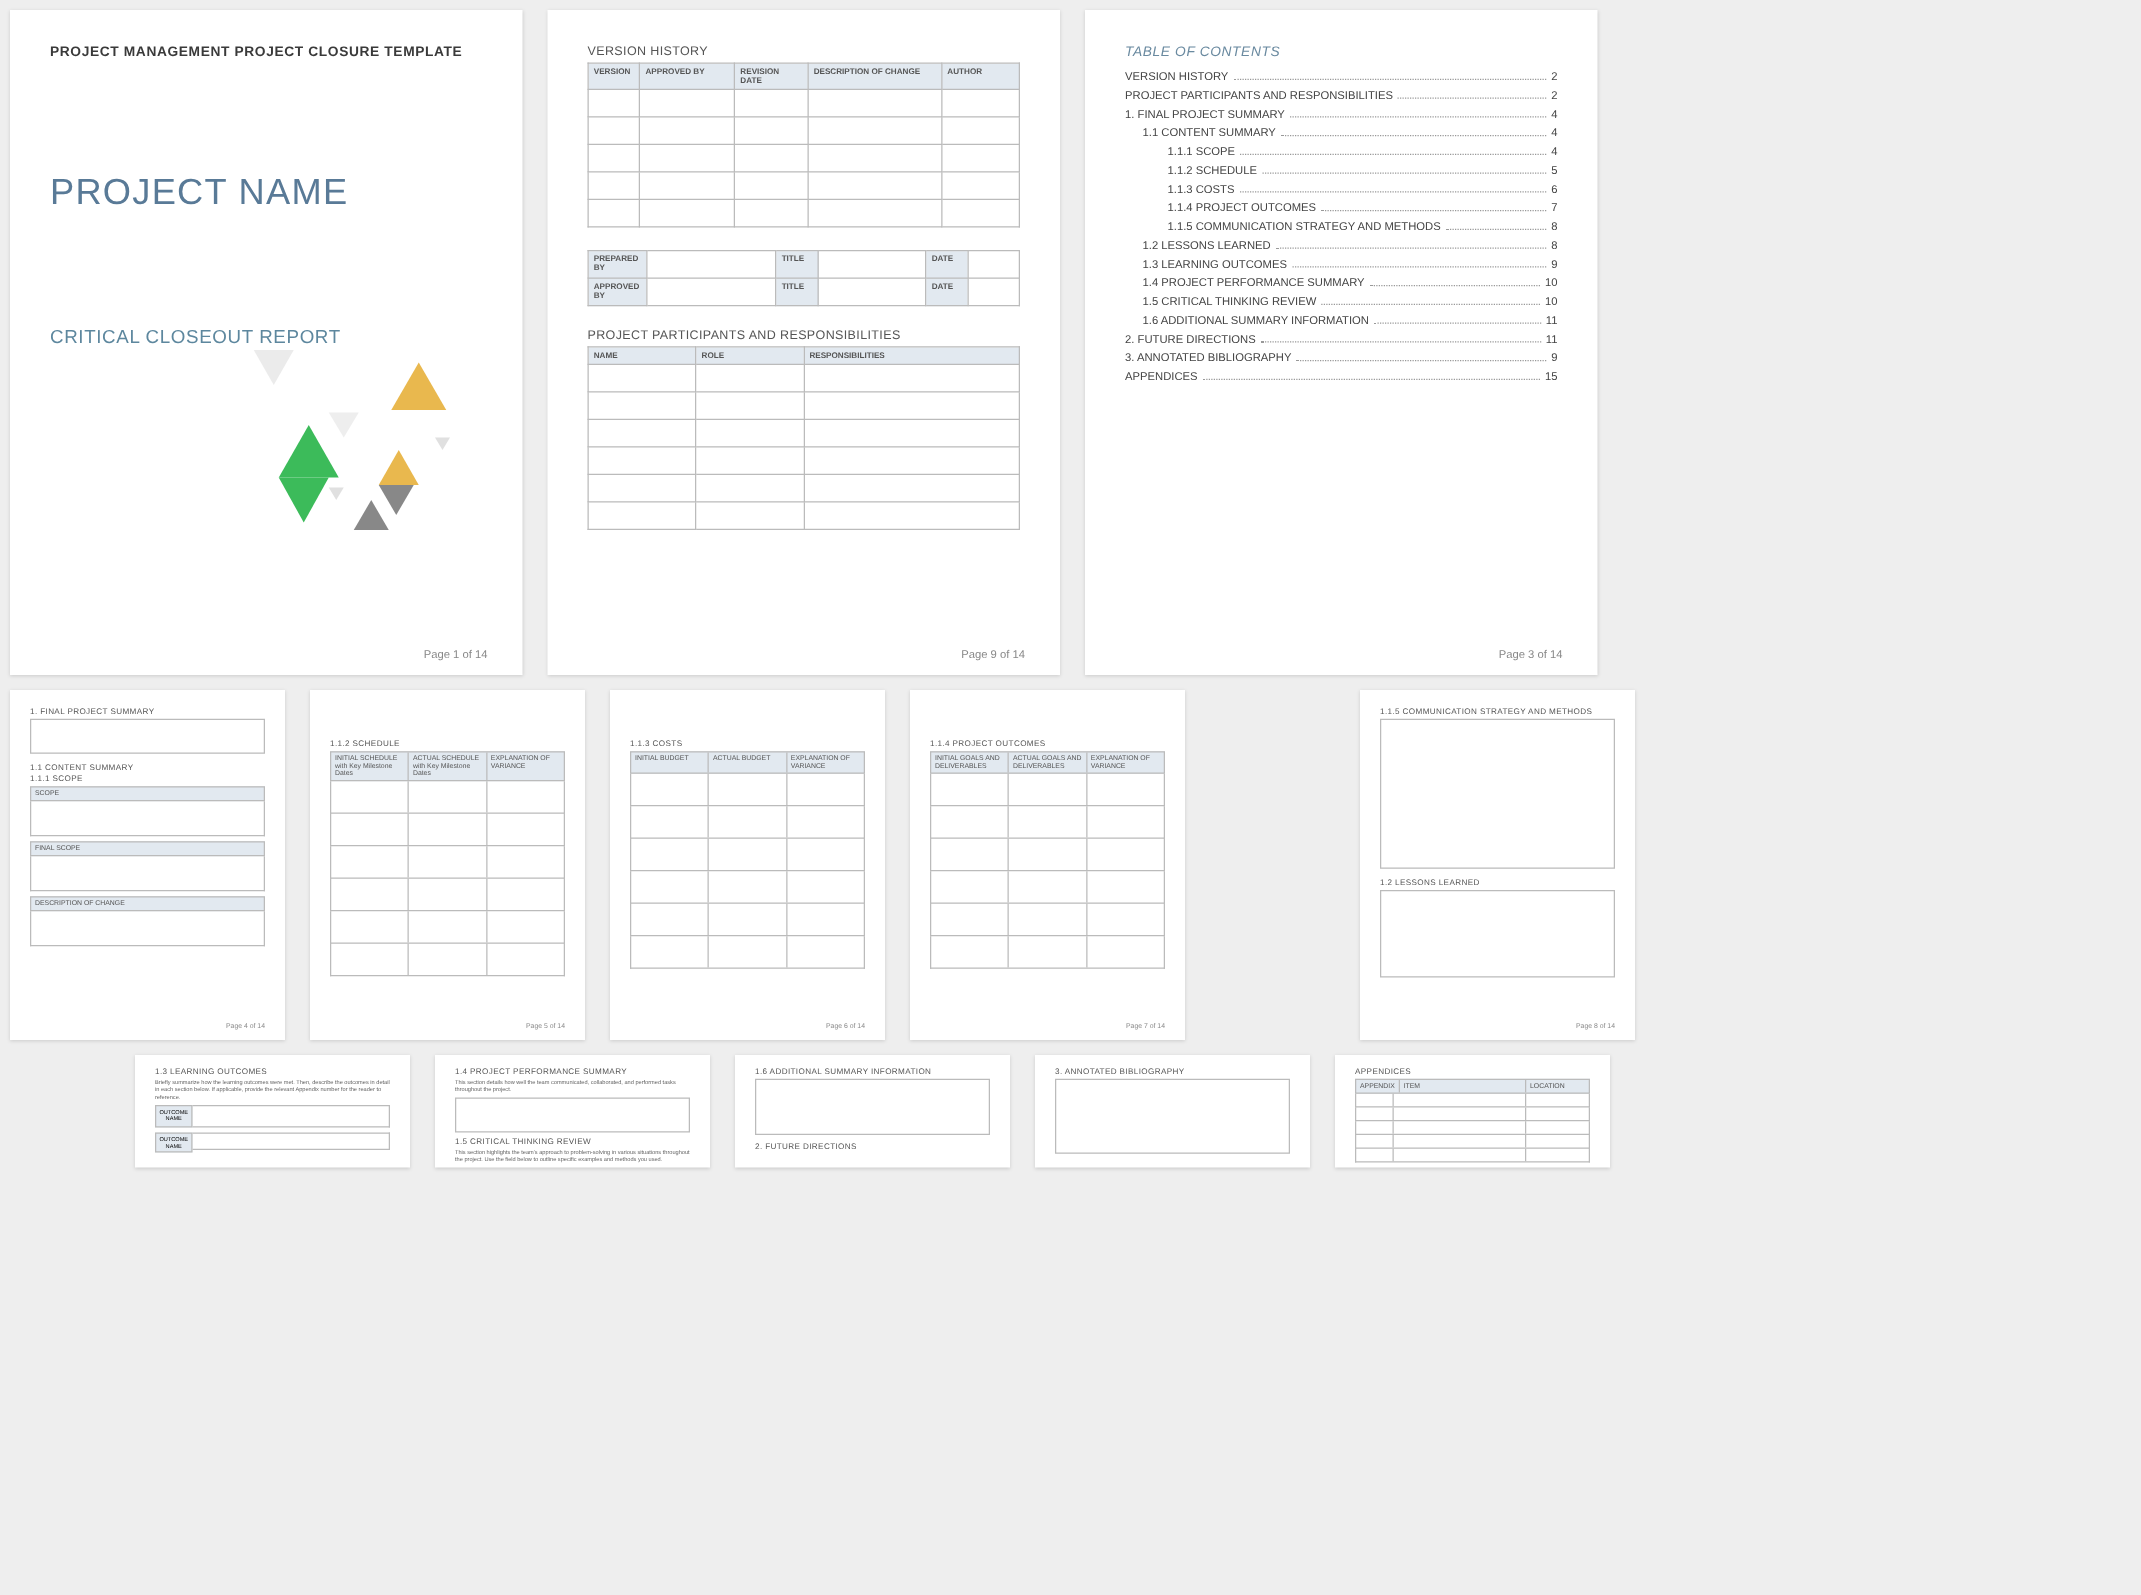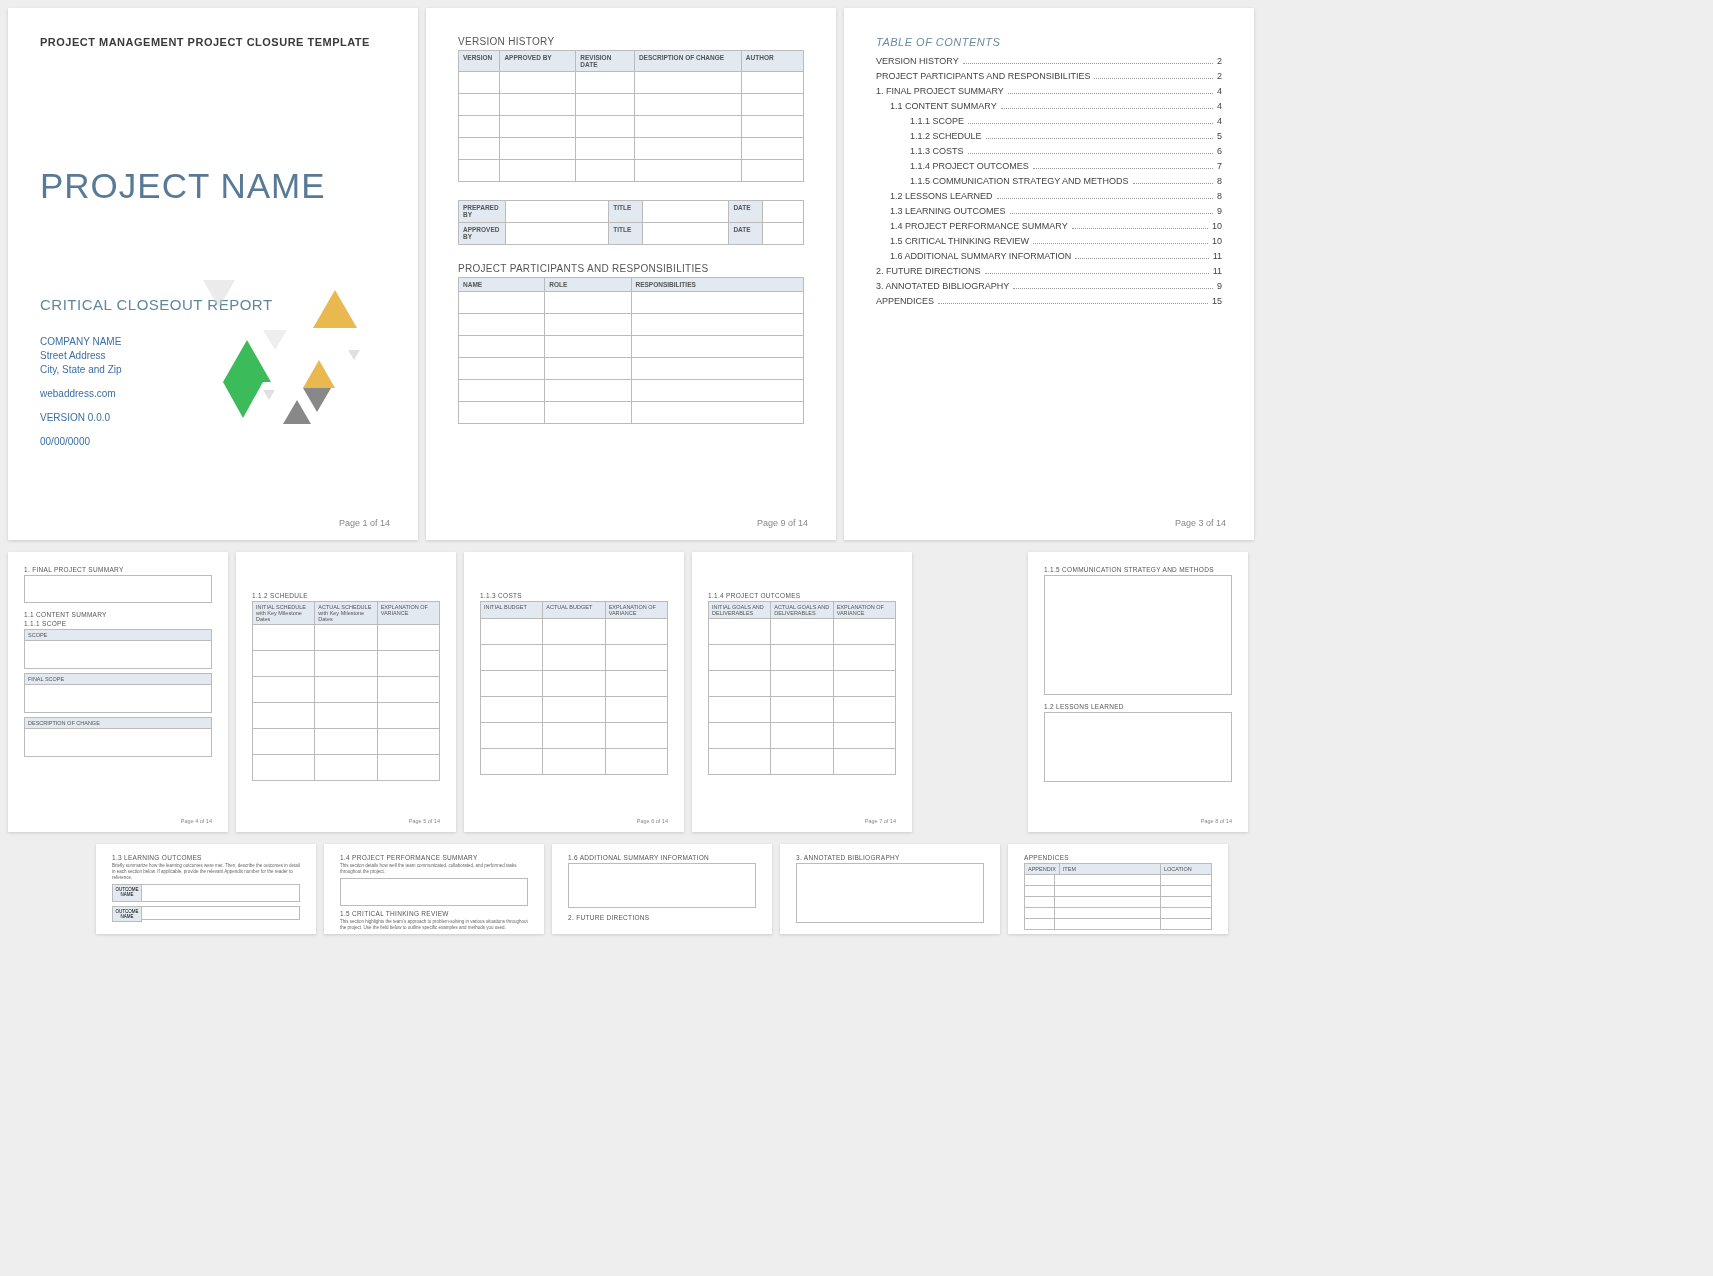--- a/index.html
+++ b/index.html
@@ -1,39 +1,39 @@
 <!DOCTYPE html>
 <html><head>
 <meta charset="utf-8">
 <style>
   * { box-sizing: border-box; margin: 0; padding: 0; }
   body {
     background: #eeeeee;
     font-family: "Segoe UI", Arial, sans-serif;
     padding: 8px;
   }
-  .row { display: flex; gap: 8px; margin-bottom: 12px; }
+  .row { display: flex; gap: 20px; margin-bottom: 12px; }
   .page {
     background: #fff;
     box-shadow: 0 1px 3px rgba(0,0,0,0.15);
     position: relative;
     overflow: hidden;
   }
   .page-lg { width: 410px; height: 532px; padding: 28px 32px; }
   .page-sm { width: 220px; height: 280px; padding: 14px 16px; font-size: 6px; }
   .page-xs { width: 220px; height: 90px; padding: 10px 16px; font-size: 5.5px; }
   .page-footer {
     position: absolute; bottom: 12px; right: 28px;
     font-size: 9px; color: #888;
   }
   .page-sm .page-footer, .page-xs .page-footer { font-size: 5.5px; right: 16px; bottom: 8px; }
 
   
   .p1-header { font-size: 11px; font-weight: 700; letter-spacing: 0.5px; color: #3a3a3a; }
-  .p1-title  { font-size: 35px; font-weight: 300; color: #597a97; letter-spacing: 1px; margin-top: 118px; }
+  .p1-title  { font-size: 29px; font-weight: 300; color: #597a97; letter-spacing: 1px; margin-top: 90px; }
   .p1-sub    { font-size: 15px; color: #5d879e; letter-spacing: 0.5px; margin-top: 90px; }
   .p1-info   { font-size: 10px; color: #3a6ea5; margin-top: 22px; line-height: 1.4; }
   .p1-info div { margin-bottom: 0; }
   .p1-info .gap   { margin-top: 10px; }
   .p1-art { position:absolute; right:35px; bottom:90px; width:180px; height:170px; }
   .tri { position:absolute; width:0; height:0; border-style:solid; }
 
   
   .sec-title { font-size: 10px; letter-spacing: 0.3px; color: #555; margin-bottom: 3px; }
   table.doc { border-collapse: collapse; width: 100%; font-size: 7px; color:#555; }
@@ -65,28 +65,20 @@
 </style>
 </head>
 <body>
 
 <div class="row">
 
   <div class="page page-lg">
     <div class="p1-header">PROJECT MANAGEMENT PROJECT CLOSURE TEMPLATE</div>
     <div class="p1-title">PROJECT NAME</div>
     <div class="p1-sub">CRITICAL CLOSEOUT REPORT</div>
-    <div class="p1-info">
-      <div>COMPANY NAME</div>
-      <div>Street Address</div>
-      <div>City, State and Zip</div>
-      <div class="gap">webaddress.com</div>
-      <div class="gap">VERSION 0.0.0</div>
-      <div class="gap">00/00/0000</div>
-    </div>
     <div class="p1-art">
 
       <div class="tri" style="left:20px;top:60px;border-width:0 24px 42px 24px;border-color:transparent transparent #3cbb5a transparent;"></div>
       <div class="tri" style="left:20px;top:102px;border-width:36px 20px 0 20px;border-color:#3cbb5a transparent transparent transparent;"></div>
       <div class="tri" style="left:110px;top:10px;border-width:0 22px 38px 22px;border-color:transparent transparent #e9b84e transparent;"></div>
       <div class="tri" style="left:0px;top:0px;border-width:28px 16px 0 16px;border-color:#d8d8d8 transparent transparent transparent;opacity:.5;"></div>
       <div class="tri" style="left:100px;top:80px;border-width:0 16px 28px 16px;border-color:transparent transparent #e9b84e transparent;"></div>
       <div class="tri" style="left:100px;top:108px;border-width:24px 14px 0 14px;border-color:#888 transparent transparent transparent;"></div>
       <div class="tri" style="left:80px;top:120px;border-width:0 14px 24px 14px;border-color:transparent transparent #888 transparent;"></div>
       <div class="tri" style="left:60px;top:50px;border-width:20px 12px 0 12px;border-color:#ddd transparent transparent transparent;opacity:.5;"></div>

